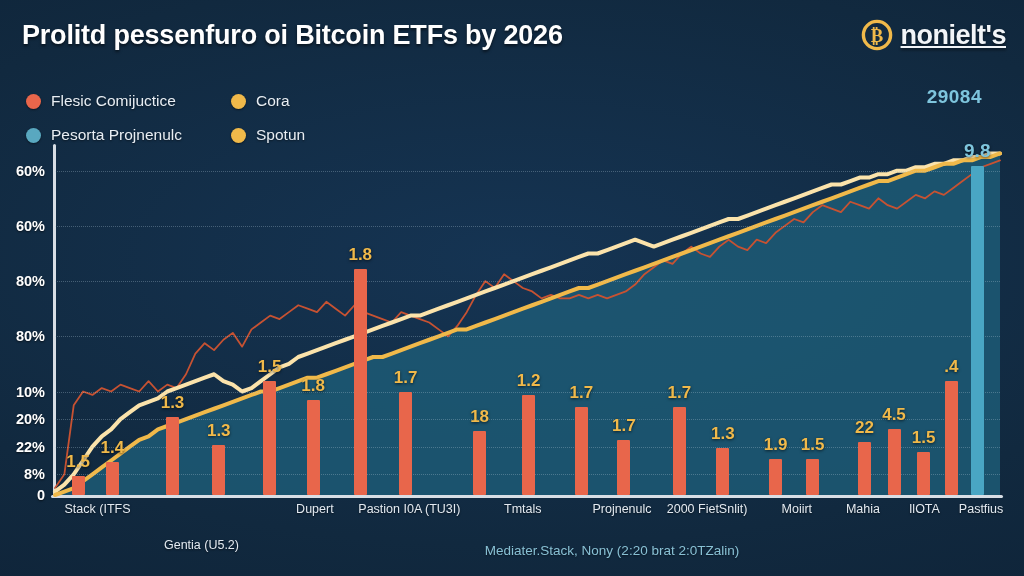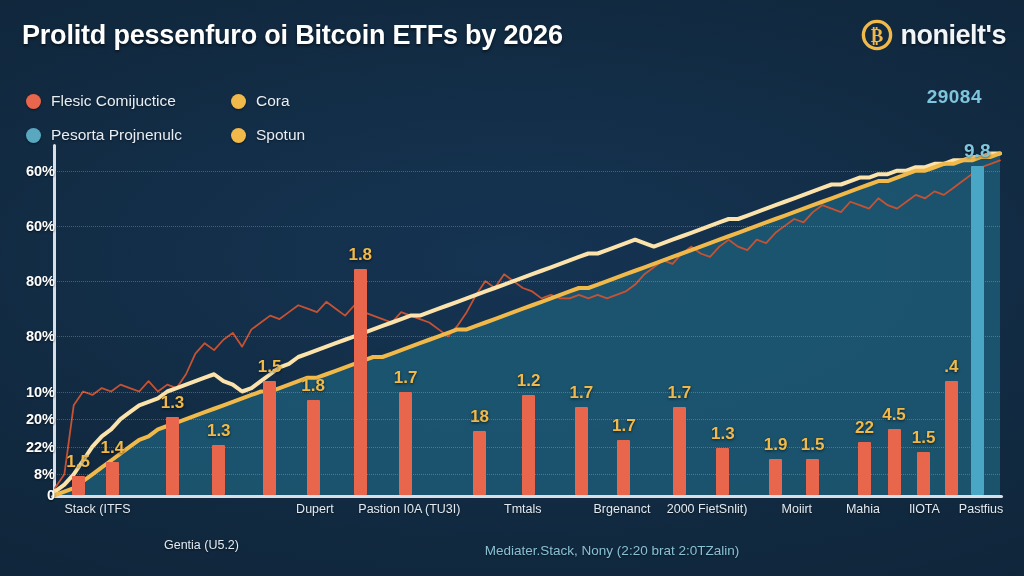--- a/index.html
+++ b/index.html
@@ -23,39 +23,40 @@
     white-space:nowrap;
   }
   .brand{
     position:absolute;right:18px;top:18px;
     display:flex;align-items:center;gap:7px;
   }
   .brand-mark{width:34px;height:34px;flex:none;display:block;}
   .brand-name{
     font-size:27px;font-weight:bold;color:#f2f5f8;letter-spacing:-.5px;
     text-shadow:0 2px 3px rgba(0,0,0,.5);
+    text-decoration:underline;
   }
   .brand-code{
     position:absolute;right:42px;top:86px;
     font-size:19px;font-weight:bold;color:#7ec5dd;
     letter-spacing:.5px;
   }
   
   .legend{position:absolute;left:26px;top:84px;
     display:grid;grid-template-columns:205px auto;grid-auto-rows:34px;align-items:center;}
   .legend-item{display:flex;align-items:center;gap:10px;}
   .legend-dot{width:15px;height:15px;border-radius:50%;flex:none;
     box-shadow:0 1px 2px rgba(0,0,0,.45);}
   .legend-label{font-size:15.5px;color:#e8eef4;white-space:nowrap;
     text-shadow:0 1px 2px rgba(0,0,0,.5);}
   
   .plot{position:absolute;left:55px;top:150px;width:945px;height:345px;}
   .ytick{
     position:absolute;right:100%;transform:translateY(-50%);
-    font-size:14.5px;font-weight:bold;color:#ffffff;
+    padding-right:10px;font-size:14.5px;font-weight:bold;color:#ffffff;
     white-space:nowrap;text-shadow:0 1px 2px rgba(0,0,0,.6);text-align:center;
   }
   .yaxis-line{position:absolute;left:-2px;top:-6px;width:2.5px;height:352px;
     background:#e9eef3;opacity:.92;border-radius:2px;}
   .xaxis-line{position:absolute;left:-4px;top:345px;width:952px;height:3px;
     background:#e9eef3;opacity:.92;border-radius:2px;}
   .gridline{position:absolute;left:0;width:100%;height:0;
     border-top:1px dotted rgba(173,196,214,.33);}
   .bar{position:absolute;bottom:0;background:#e8664b;border-radius:1px;}
   .bar.teal{background:#49a6c4;}
@@ -179,21 +180,21 @@
       <div class="bar-label" style="left: 868.6px; top: 297.875px;">1.5</div>
       <div class="bar" style="left: 889.85px; width: 13px; height: 113.85px;"></div>
       <div class="bar-label" style="left: 896.35px; top: 227.15px;">.4</div>
       <div class="bar teal" style="left: 915.75px; width: 13px; height: 329.475px;"></div>
       <div class="bar-label teal-label" style="left: 922.25px; top: 11.525px;">9.8</div>
       <div class="xlabel" style="left: 42.525px;">Stack (ITFS</div>
       <div class="xlabel" style="left: 146.475px; margin-top: 36px;">Gentia (U5.2)</div>
       <div class="xlabel" style="left: 259.875px;">Dupert</div>
       <div class="xlabel" style="left: 354.375px;">Pastion I0A (TU3I)</div>
       <div class="xlabel" style="left: 467.775px;">Tmtals</div>
-      <div class="xlabel" style="left: 567px;">Brgenanct</div>
+      <div class="xlabel" style="left: 567px;">Projnenulc</div>
       <div class="xlabel" style="left: 652.05px;">2000 FietSnlit)</div>
       <div class="xlabel" style="left: 741.825px;">Moiirt</div>
       <div class="xlabel" style="left: 807.975px;">Mahia</div>
       <div class="xlabel" style="left: 869.4px;">IlOTA</div>
       <div class="xlabel" style="left: 926.1px; text-align: right;">Pastfius</div>
     </div>
 
   <div class="footnote">Mediater.Stack, Nony (2:20 brat 2:0TZalin)</div>
 </div>
 

